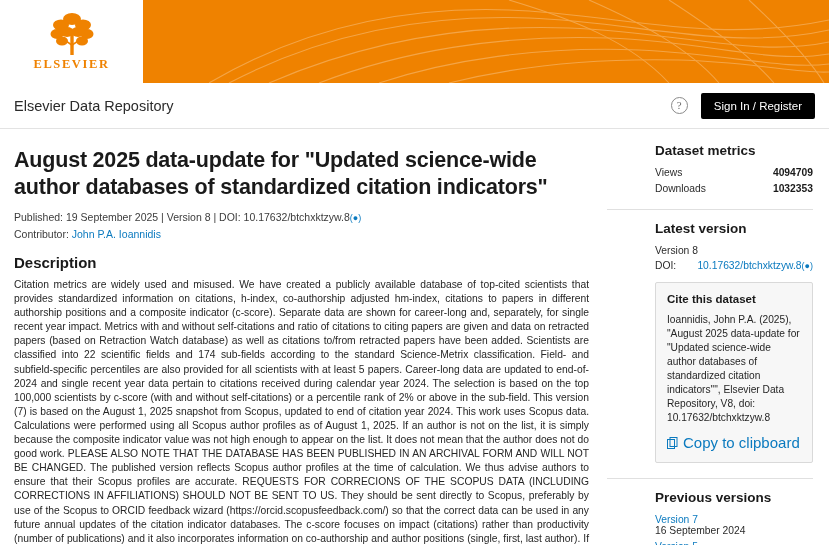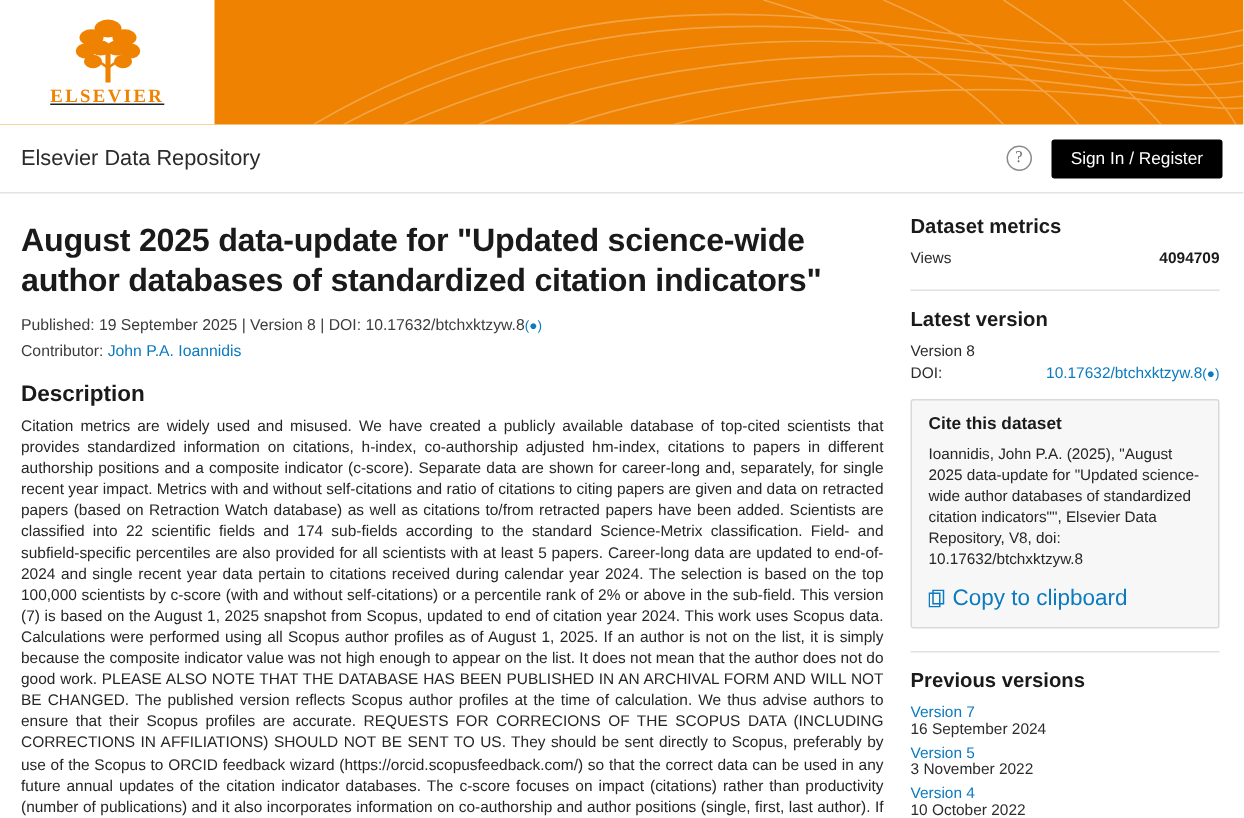--- a/index.html
+++ b/index.html
@@ -39,21 +39,20 @@
     opacity: 0.55;
   }
   .logo-wrap {
     position: absolute;
     left: 14px; top: 10px;
     width: 115px; height: 66px;
     display: flex;
     flex-direction: column;
     align-items: center;
     justify-content: flex-start;
-    text-decoration: underline;
   }
   .logo-tree { width: 44px; height: 46px; }
   .logo-text {
     font-family: "Liberation Serif", serif;
     font-size: 12.5px;
     letter-spacing: 1.6px;
     color: #ef8200;
     font-weight: bold;
     margin-top: 1px;
   }
@@ -156,21 +155,21 @@
     margin: 0 0 9px 0;
   }
   .metric-row {
     display: flex;
     justify-content: space-between;
     font-size: 10.3px;
     color: #2b2b2b;
     margin-bottom: 5px;
   }
   .metric-row .val { font-weight: bold; color: #1a1a1a; }
-  .side-block { margin-bottom: 15px; }
+  .side-block { margin-bottom: 15px; margin-left: 48px; }
   .side-sep { height: 1px; background: #e0e0e0; margin: 10px 0 11px 0; }
 
   .lv-row {
     display: flex;
     justify-content: space-between;
     font-size: 10.3px;
     color: #2b2b2b;
     margin-bottom: 4px;
   }
   .lv-row .lv-val { color: #2b2b2b; }
@@ -289,20 +288,24 @@
     </div>
 
     <div class="side-col">
 
       <div class="side-block">
         <div class="side-h">Dataset metrics</div>
         <div class="metric-row">
           <span>Views</span>
           <span class="val">4094709</span>
         </div>
+        <div class="metric-row">
+          <span>Downloads</span>
+          <span class="val">1032353</span>
+        </div>
       </div>
 
       <div class="side-sep"></div>
 
       <div class="side-block">
         <div class="side-h">Latest version</div>
         <div class="lv-ver">Version 8</div>
         <div class="lv-row">
           <span>DOI:</span>
           <span class="lv-val">

